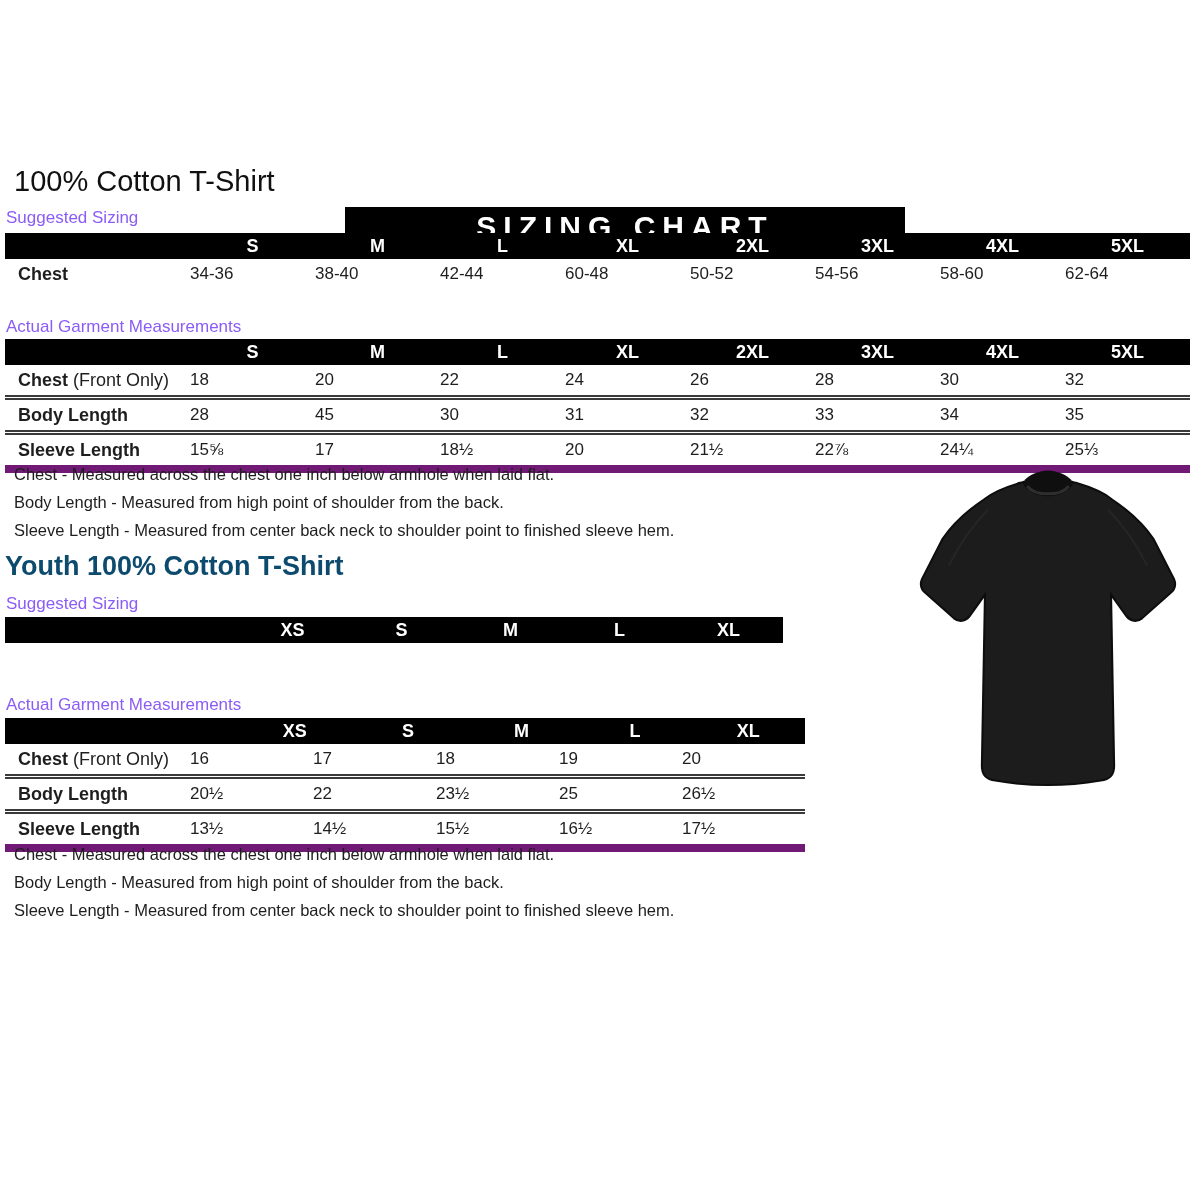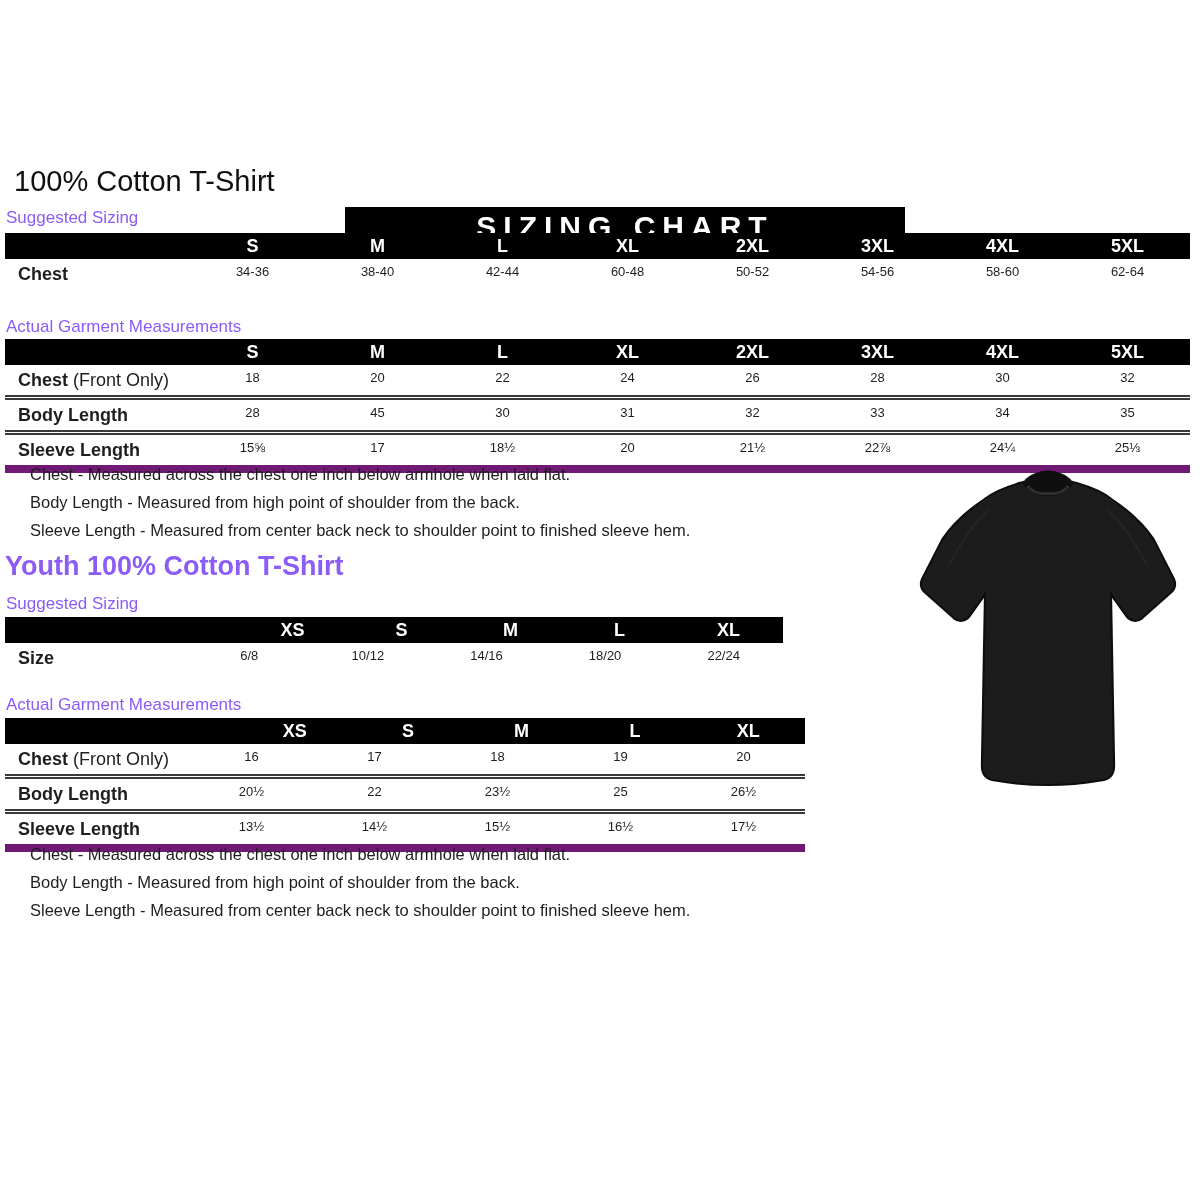--- a/index.html
+++ b/index.html
@@ -1,40 +1,40 @@
 <!DOCTYPE html>
 <html><head>
 <meta charset="utf-8">
 <style>
   html,body { margin:0; padding:0; background:#ffffff; }
   body { font-family:"Liberation Sans", sans-serif; color:#1a1a1a; }
   .sheet { position:relative; width:1200px; height:1200px; background:#fff; overflow:hidden; }
   .abs { position:absolute; }
 
   .title { font-size:29px; color:#101010; white-space:nowrap; }
-  .youth-title { font-size:27px; font-weight:bold; color:#8b5cf6; white-space:nowrap; }
+  .youth-title { font-size:27px; font-weight:bold; color:#0c4a6e; white-space:nowrap; }
 
   .banner { background:#000; color:#fff; font-weight:bold; font-size:30px;
             letter-spacing:7px; text-align:center; line-height:39px; }
 
   .section-label { font-size:17px; color:#8b5cf6; }
 
   .grid-adult { display:grid; grid-template-columns:185px repeat(8,1fr); }
   .grid-youth { display:grid; grid-template-columns:185px repeat(5,1fr);padding-left:48px; }
 
   .bar { background:#000; }
   .th { color:#fff; font-weight:bold; font-size:18px; line-height:26px; text-align:center; }
   .trow { padding:5px 0 4px; }
-  .td { font-size:13px; text-align:center; color:#1e1e1e; }
+  .td { font-size:17px; color:#1e1e1e; }
   .label-cell { text-align:left; padding-left:13px; font-size:18px; white-space:nowrap; }
   .b { font-weight:bold;text-align:center; }
   .sep { border-top:5px double #3a3a3a; }
   .endline { border-bottom:8px solid #701a75; }
 
-  .notes div { font-size:16.5px; color:#1e1e1e; line-height:28px;margin-left:16px; }
+  .notes div { font-size:16.5px; color:#1e1e1e; line-height:28px; }
 </style>
 </head>
 <body>
 
 <div class="sheet">
 
   <div class="abs title" style="left:14px; top:165px;">100% Cotton T-Shirt</div>
   <div class="abs banner" style="left:345px; top:167px; width:560px; height:39px;margin-top:40px;">SIZING CHART</div>
 
   <div class="abs section-label" style="left:6px; top:208px;">Suggested Sizing</div>
@@ -124,28 +124,20 @@
   <div class="abs section-label" style="left:6px; top:594px;">Suggested Sizing</div>
 
   <div class="abs" style="left:5px; top:617px; width:778px;">
     <div class="bar grid-youth" style="height:26px;">
       <div class="th label-cell"></div>
       <div class="th">XS</div>
       <div class="th">S</div>
       <div class="th">M</div>
       <div class="th">L</div>
       <div class="th">XL</div>
-    </div>
-    <div class="trow grid-youth">
-      <div class="td label-cell"><span class="b">Size</span></div>
-      <div class="td">6/8</div>
-      <div class="td">10/12</div>
-      <div class="td">14/16</div>
-      <div class="td">18/20</div>
-      <div class="td">22/24</div>
     </div>
   </div>
 
   <div class="abs section-label" style="left:6px; top:695px;">Actual Garment Measurements</div>
 
   <div class="abs" style="left:5px; top:718px; width:800px;">
     <div class="bar grid-youth" style="height:26px;">
       <div class="th label-cell"></div>
       <div class="th">XS</div>
       <div class="th">S</div>

